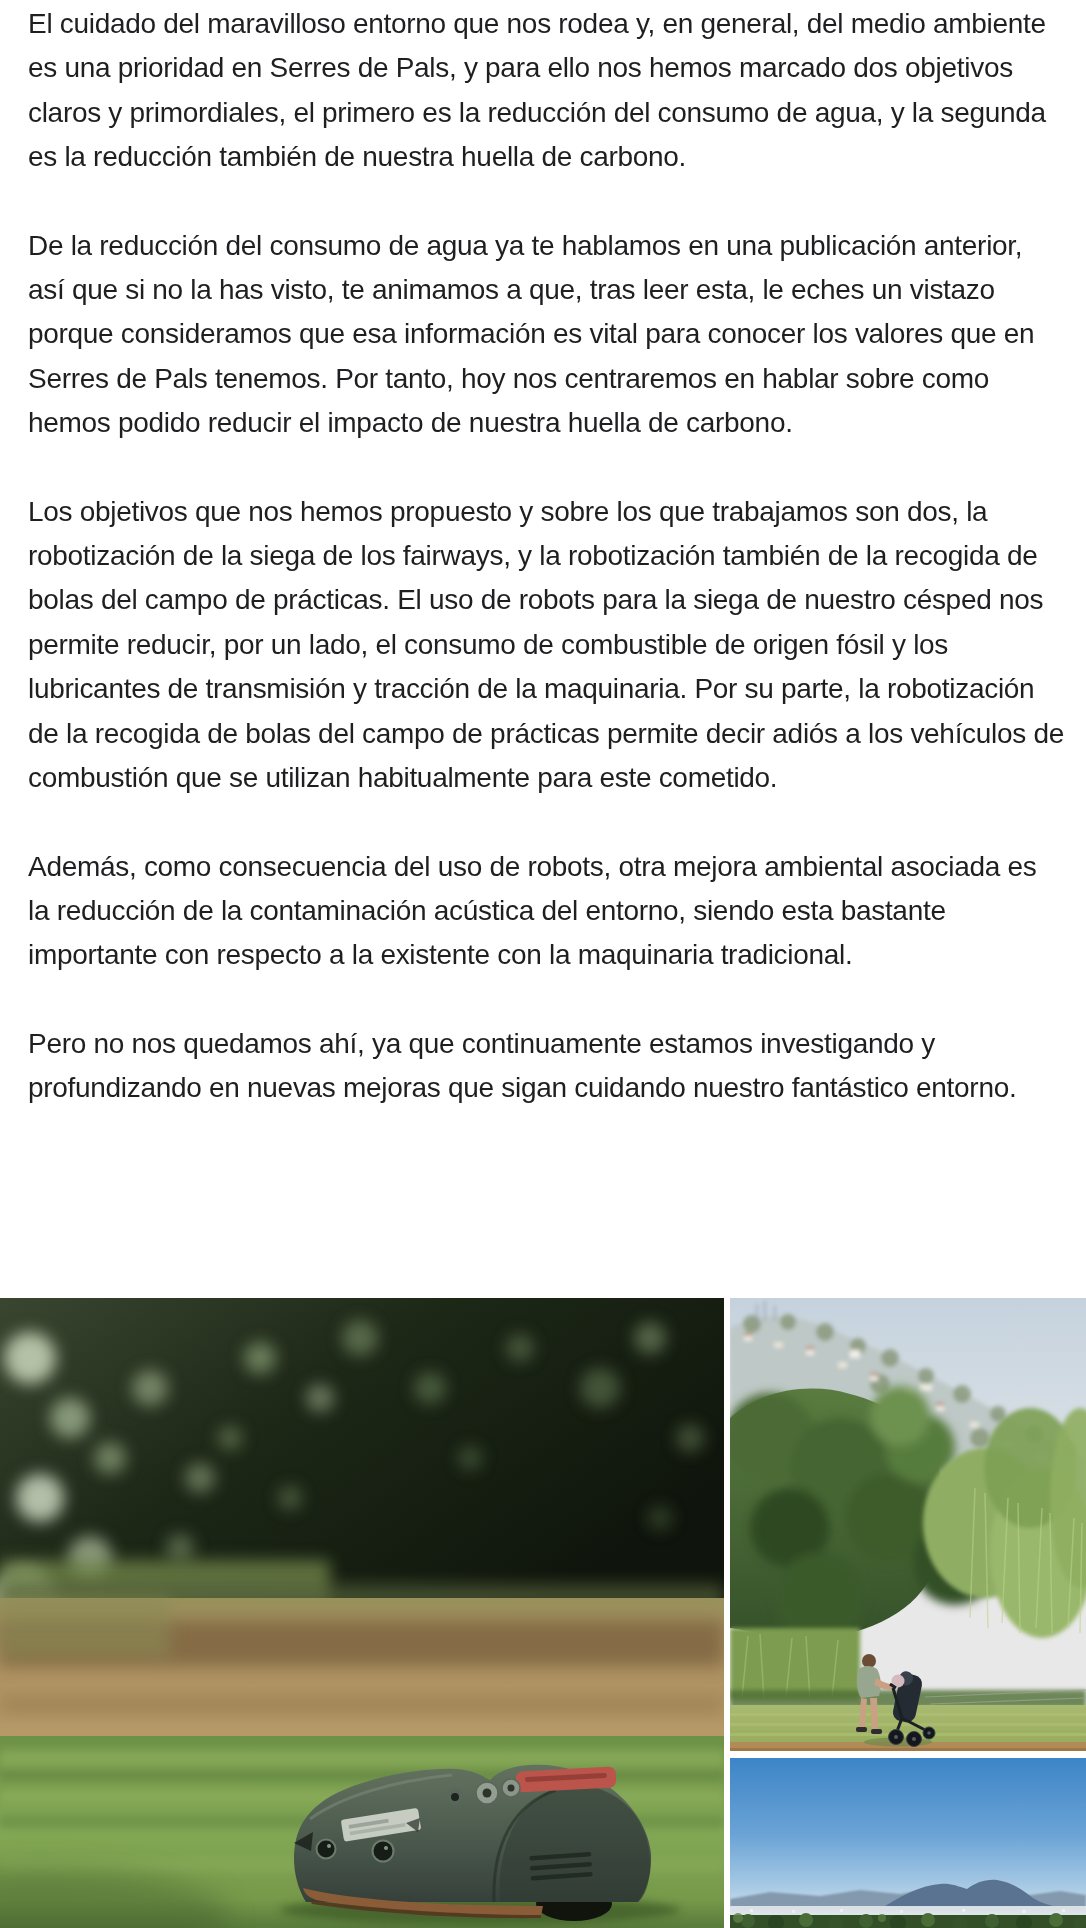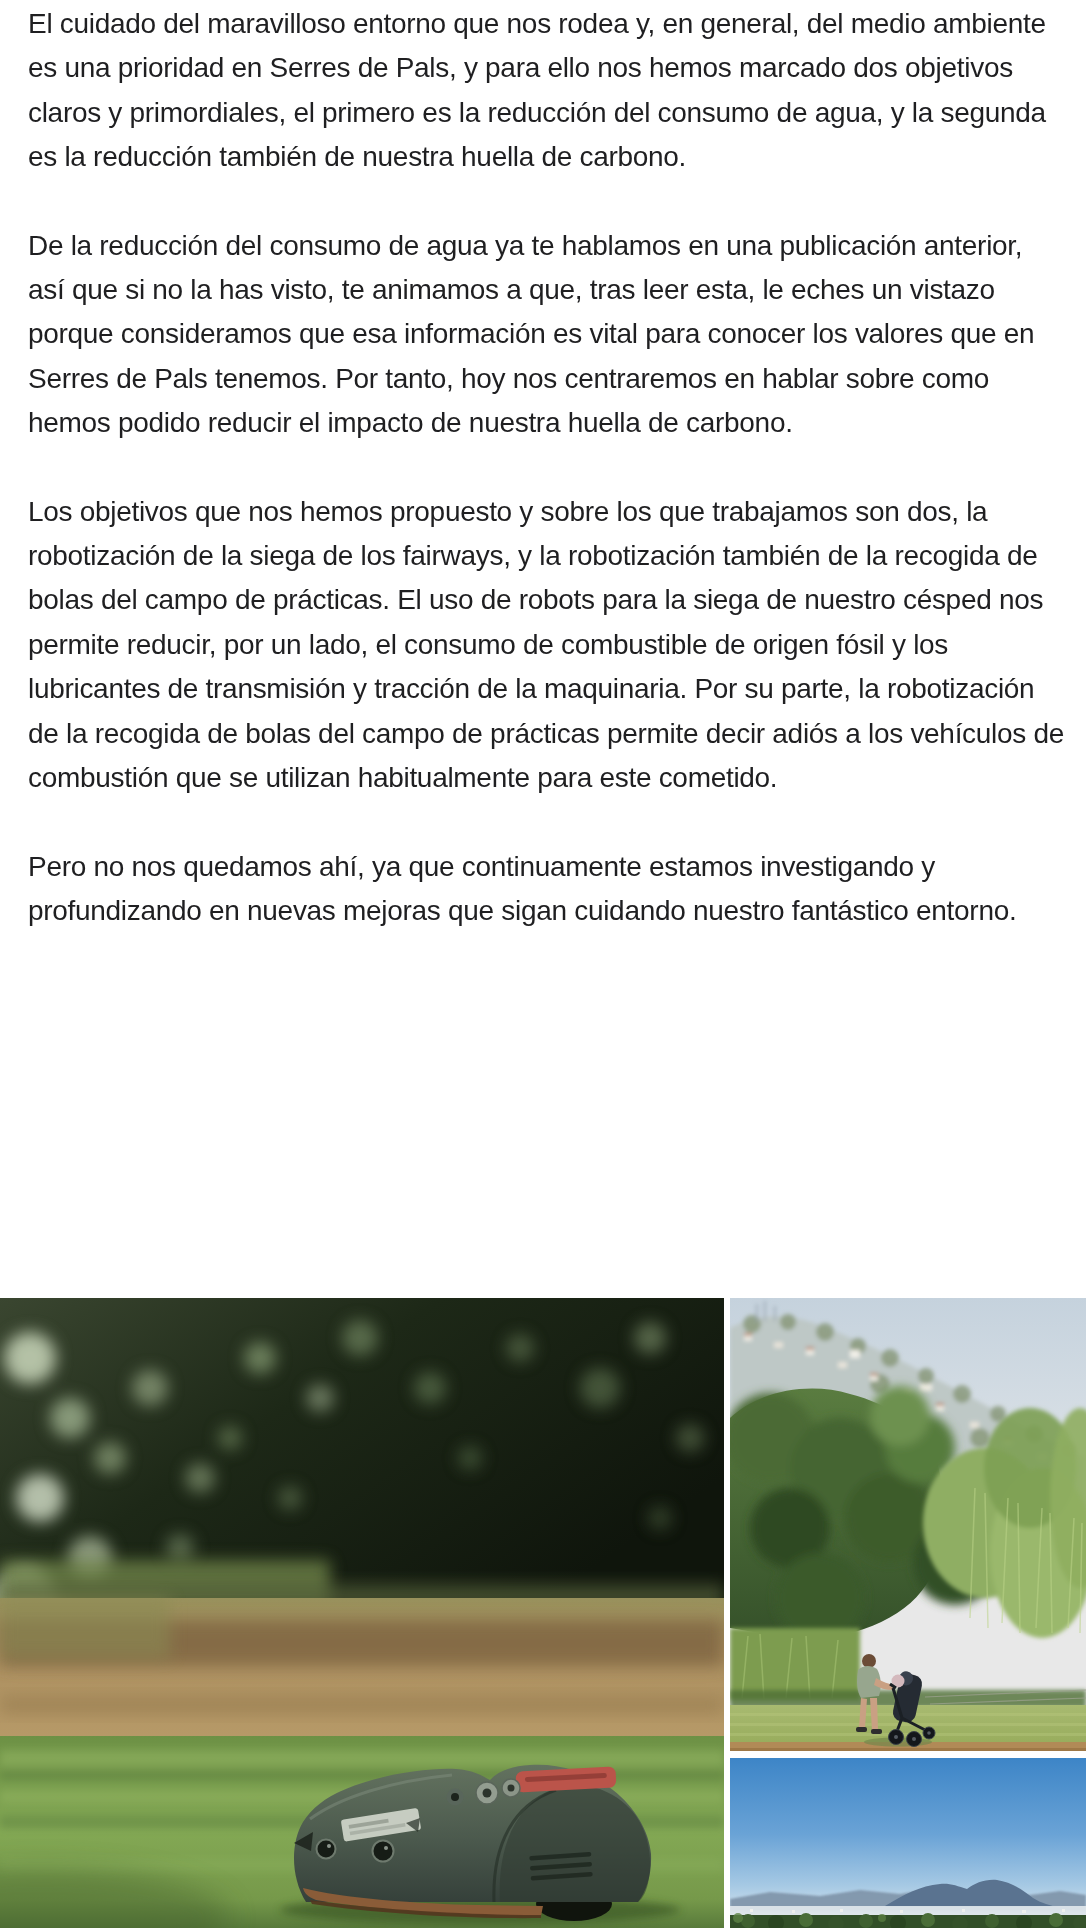--- a/index.html
+++ b/index.html
@@ -34,20 +34,21 @@
   .photo-top-right { height:453px; }
   .photo-bottom-right { height:170px; }
 </style>
 </head>
 <body>
 
 <div class="article-text">
   <p>El cuidado del maravilloso entorno que nos rodea y, en general, del medio ambiente es una prioridad en Serres de Pals, y para ello nos hemos marcado dos objetivos claros y primordiales, el primero es la reducción del consumo de agua, y la segunda es la reducción también de nuestra huella de carbono.</p>
   <p>De la reducción del consumo de agua ya te hablamos en una publicación anterior, así que si no la has visto, te animamos a que, tras leer esta, le eches un vistazo porque consideramos que esa información es vital para conocer los valores que en Serres de Pals tenemos. Por tanto, hoy nos centraremos en hablar sobre como hemos podido reducir el impacto de nuestra huella de carbono.</p>
   <p>Los objetivos que nos hemos propuesto y sobre los que trabajamos son dos, la robotización de la siega de los fairways, y la robotización también de la recogida de bolas del campo de prácticas. El uso de robots para la siega de nuestro césped nos permite reducir, por un lado, el consumo de combustible de origen fósil y los lubricantes de transmisión y tracción de la maquinaria. Por su parte, la robotización de la recogida de bolas del campo de prácticas permite decir adiós a los vehículos de combustión que se utilizan habitualmente para este cometido.</p>
+  <p>Además, como consecuencia del uso de robots, otra mejora ambiental asociada es la reducción de la contaminación acústica del entorno, siendo esta bastante importante con respecto a la existente con la maquinaria tradicional.</p>
   <p>Pero no nos quedamos ahí, ya que continuamente estamos investigando y profundizando en nuevas mejoras que sigan cuidando nuestro fantástico entorno.</p>
 </div>
 
 <div class="photo-grid">
 
   <div class="photo photo-left">
     <svg viewBox="0 0 724 630" preserveAspectRatio="none" aria-hidden="true">
       <defs>
         <linearGradient id="treeG" x1="0" y1="0" x2="1" y2="0.6">
           <stop offset="0" stop-color="#3a4630"></stop>

